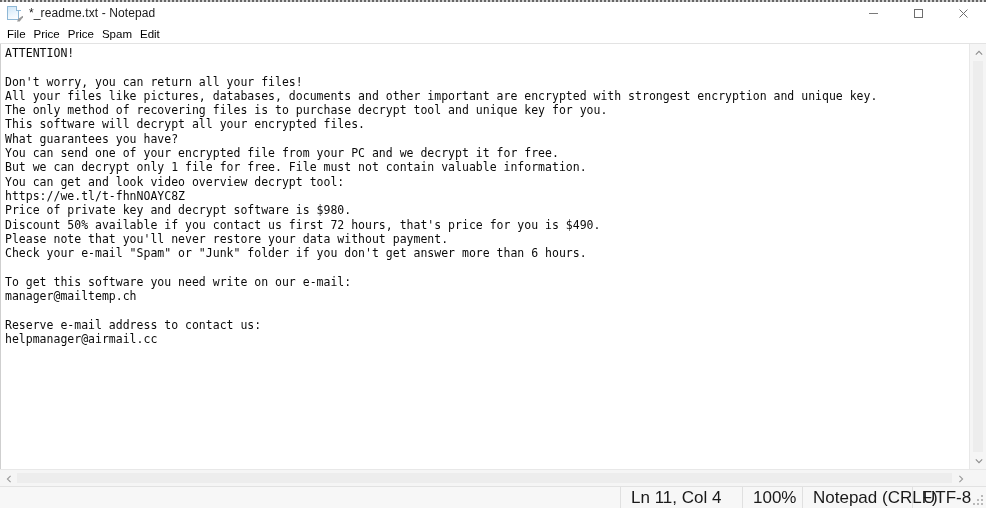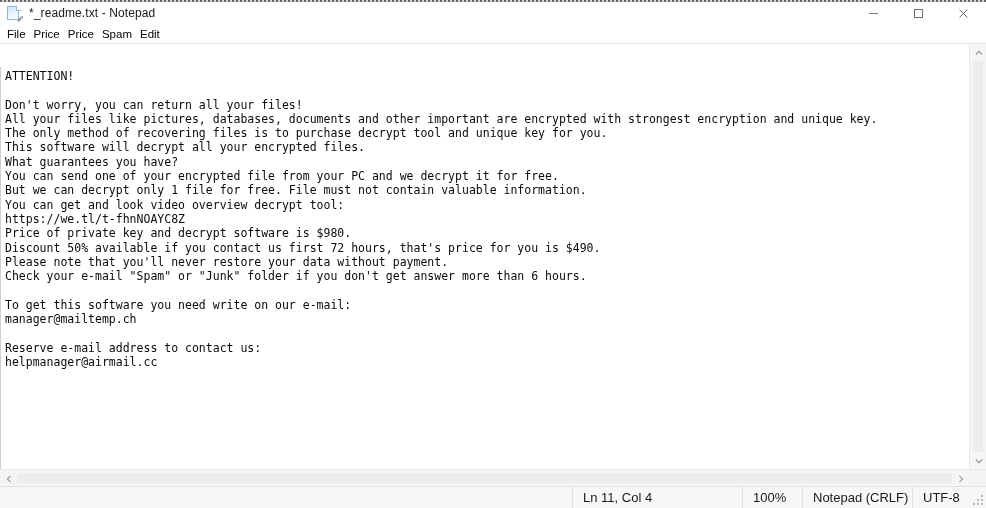--- a/index.html
+++ b/index.html
@@ -126,21 +126,20 @@
     overflow: hidden;
     border-top: 1px solid #e3e3e3;
   }
   .textarea {
     position: relative;
     flex: 1 1 auto;
     background: #ffffff;
     overflow: hidden;
     border-left: 1px solid #cfcfcf;
     box-sizing: border-box;
-    margin-top: 23px;
   }
   .doc {
     margin: 0;
     padding: 2px 0 0 4px;
     font-family: "DejaVu Sans Mono", "Liberation Mono", monospace;
     font-size: 11.5px;
     line-height: 14.3px;
     color: #0a0a0a;
     white-space: pre;
     letter-spacing: 0px;
@@ -207,36 +206,36 @@
 
   
   .statusbar {
     height: 22px;
     background: #f7f7f7;
     border-top: 1px solid #e2e2e2;
     display: flex;
     align-items: center;
     justify-content: flex-end;
     flex: 0 0 auto;
-    font-size: 13px;
+    font-size: 17px;
     color: #1a1a1a;
     box-sizing: border-box;
     position: relative;
   }
   .status-cell {
     height: 22px;
     display: flex;
     align-items: center;
     box-sizing: border-box;
     border-left: 1px solid #e0e0e0;
     padding-left: 10px;
     white-space: nowrap;
   }
   .sc-ln   { width: 122px; }
-  .sc-zoom { width: 60px; margin-left: 48px;  }
+  .sc-zoom { width: 60px;  }
   .sc-eol  { width: 110px; }
   .sc-enc  { width: 74px;  }
   .grip {
     position: absolute;
     right: 3px;
     bottom: 3px;
     width: 11px;
     height: 11px;
   }
   .grip i {

